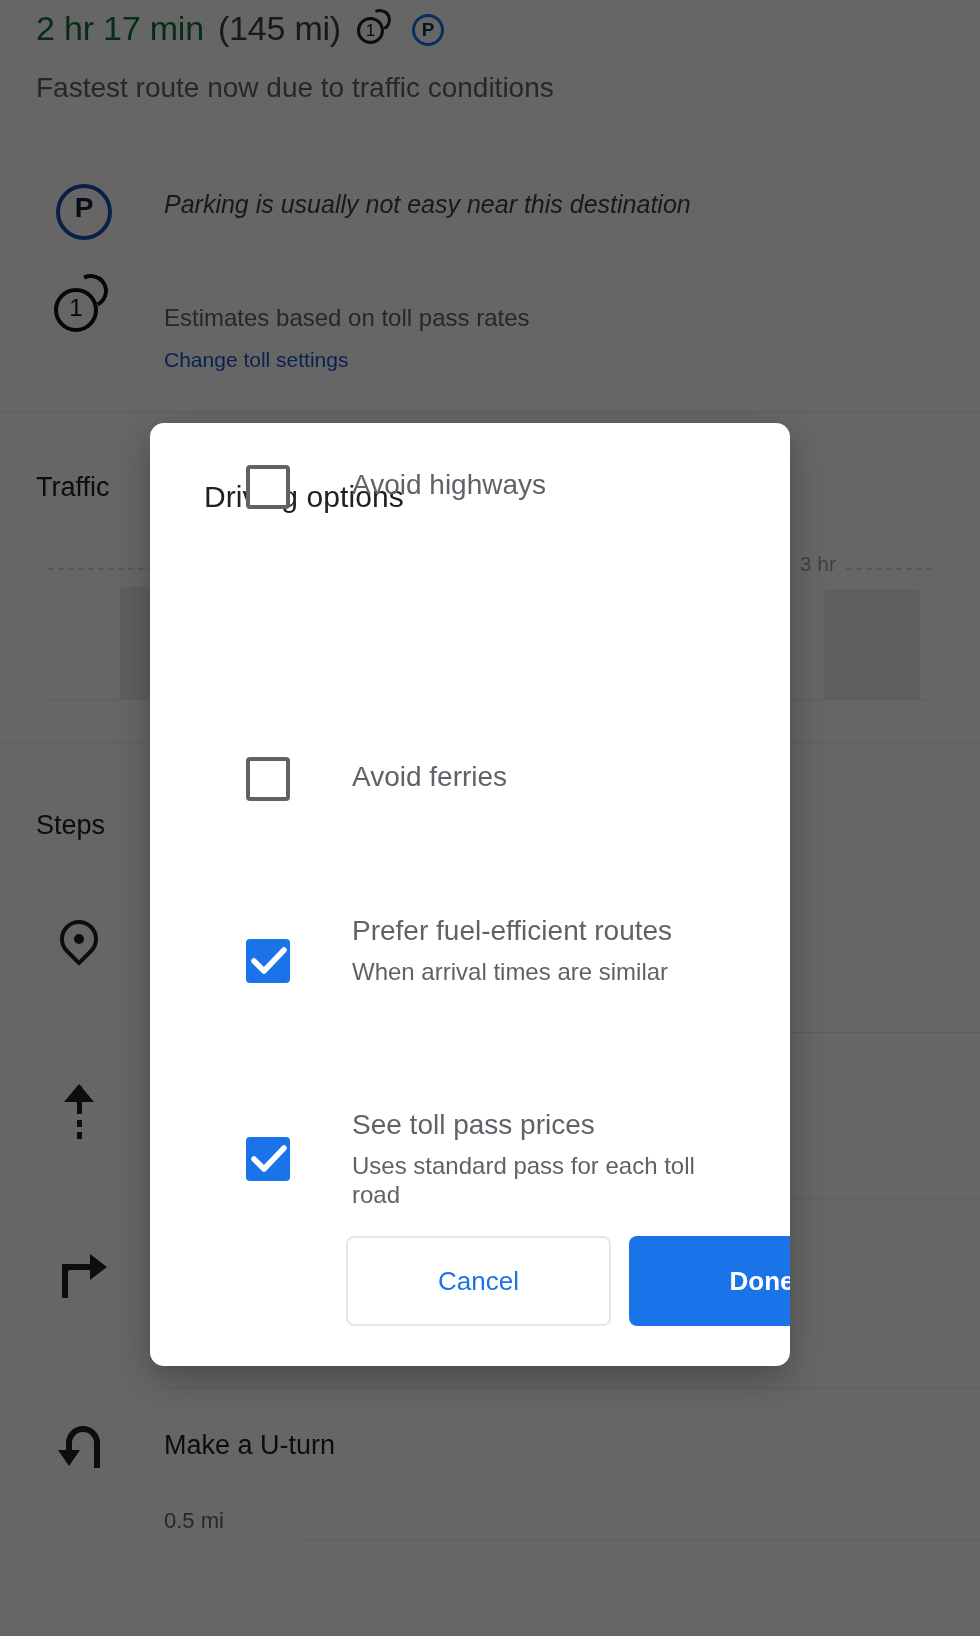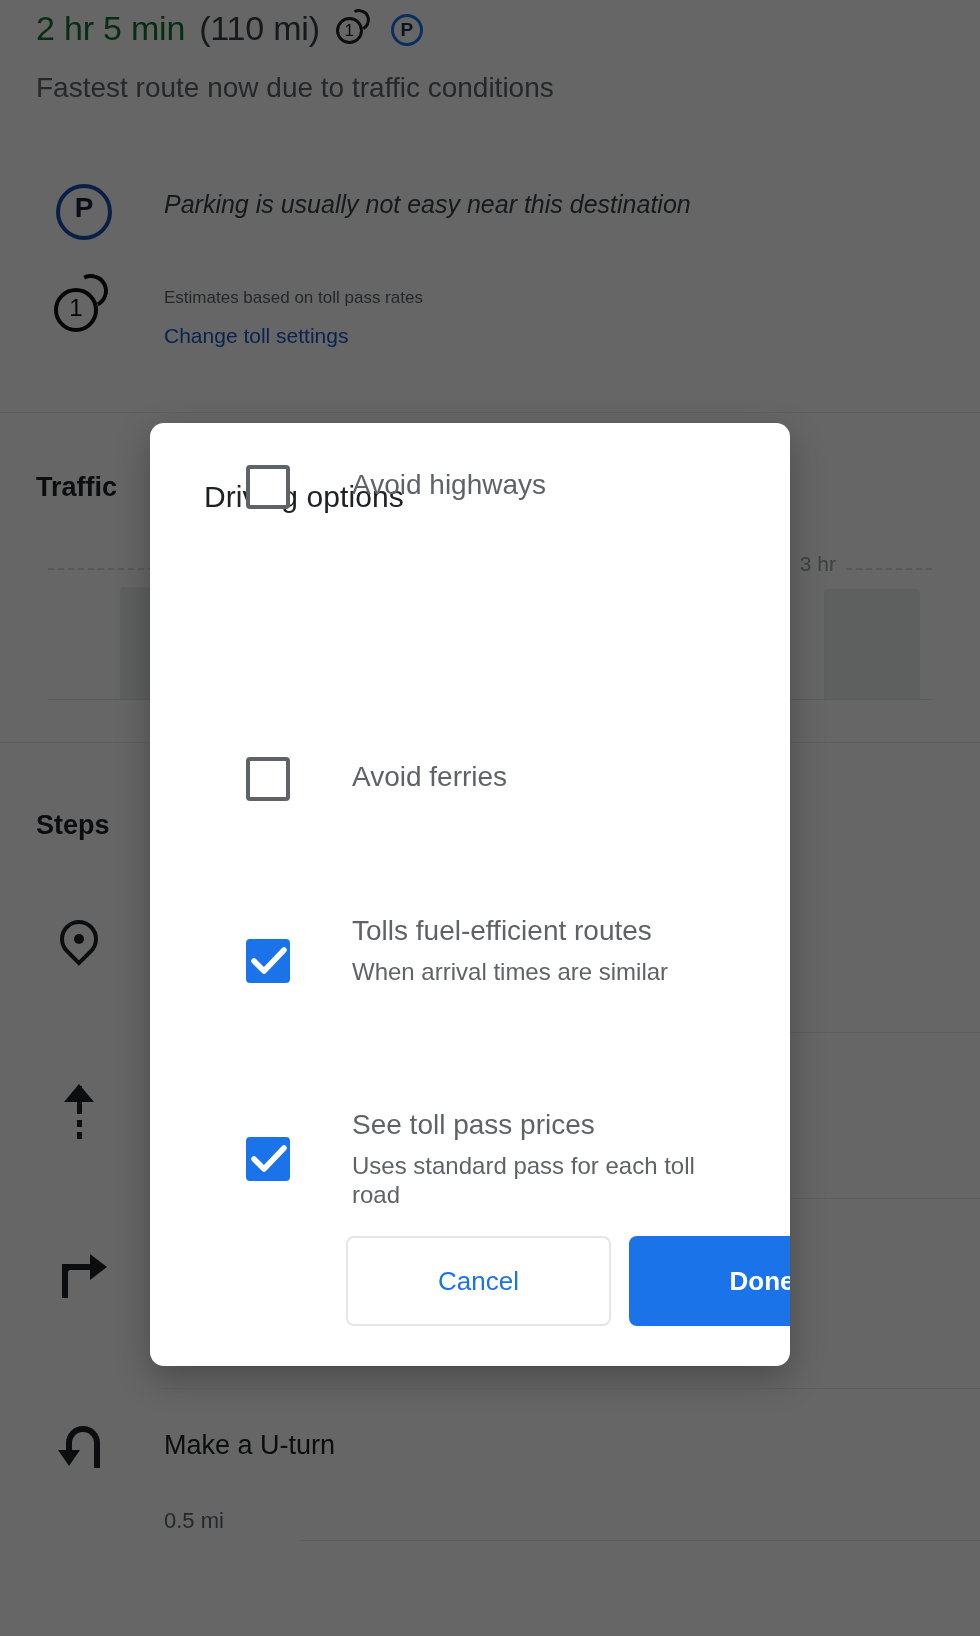--- a/index.html
+++ b/index.html
@@ -51,35 +51,35 @@
     position:absolute; left:3px; top:6px; width:32px; height:32px;
     line-height:32px; text-align:center; font-size:19px; font-weight:700; color:#1f2f4d;
   }
 
   .subtitle {
     position:absolute; left:36px; top:72px;
     font-size:28px; color:#5f6368;
   }
   .info-text { position: absolute; }
   .info-title { font-size: 25px; color:#3c4043;font-style:italic; }
-  .info-sub { font-size: 17px; color:#5f6368; margin-top: 8px; text-align: center; }
+  .info-sub { font-size: 24px; color:#5f6368; margin-top: 24px; text-align: center; }
   .info-link { font-size: 21px; color:#1a56c4; margin-top: 16px; }
 
   .parking-big { position:absolute; left:56px; top:184px; width:56px; height:56px; }
   .parking-big .ring { position:absolute; inset:0; border:4px solid #1a4fb0; border-radius:50%; }
   .parking-big .p { position:absolute; inset:0; line-height:48px; text-align:center; font-size:28px; font-weight:700; color:#15223c; }
 
   .toll-big { position:absolute; left:52px; top:272px; width:64px; height:64px; }
   .toll-big .ring { position:absolute; left:2px; top:16px; width:44px; height:44px; border:4px solid #111; border-radius:50%; }
   .toll-big .num { position:absolute; left:2px; top:16px; width:44px; height:44px; line-height:40px; text-align:center; font-size:24px; color:#111; }
   .toll-big .swoosh { position:absolute; left:22px; top:2px; width:34px; height:34px; border:4px solid #111; border-radius:50%; border-bottom-color:transparent; border-left-color:transparent; transform:rotate(18deg); }
 
   .divider { position:absolute; left:0; right:0; height:1px; background:#e8eaed; }
 
-  .section-head { position:absolute; left:36px; font-size:27px; font-weight:700; color:#202124; }
+  .section-head { position:absolute; left:36px; font-size:27px; font-weight:400; color:#202124; }
 
   
   .chart { position:absolute; left:48px; top:540px; width:884px; height:160px; }
   .chart .dashed {
     position:absolute; left:0; right:0; top:28px; height:0;
     border-top: 2px dashed #dadce0;
   }
   .chart .hr-label {
     position:absolute; right:86px; top:12px; font-size:21px; color:#9aa0a6;
     background:#fff; padding:0 10px;
@@ -175,22 +175,22 @@
   }
 </style>
 </head>
 <body>
 
 <div id="root">
 
   <div class="bg-page">
 
     <div class="summary-row">
-      <span class="eta">2 hr 5 min</span>
-      <span class="dist">(110 mi)</span>
+      <span class="eta">2 hr 17 min</span>
+      <span class="dist">(145 mi)</span>
 
       <span class="icon-toll">
         <span class="swoosh"></span>
           <span class="ring"></span>
           <span class="num">1</span>
       </span>
       <span class="icon-parking">
         <span class="ring"></span>
           <span class="p">P</span>
       </span>
@@ -301,21 +301,21 @@
       <span class="cb off" style="top:262px;"></span>
       <span class="opt-label" style="top:266px;">Avoid ferries</span>
     </div>
 
     <div class="opt">
       <span class="cb on" style="top:372px;">
         <svg width="36" height="32" viewBox="0 0 36 32" aria-hidden="true">
           <path d="M3 16 L13 26 L33 5" fill="none" stroke="#ffffff" stroke-width="5.5" stroke-linecap="round" stroke-linejoin="round"></path>
         </svg>
       </span>
-      <span class="opt-label" style="top:348px;">Tolls fuel-efficient routes</span>
+      <span class="opt-label" style="top:348px;">Prefer fuel-efficient routes</span>
       <span class="opt-sub" style="top:390px;">When arrival times are similar</span>
     </div>
 
     <div class="opt">
       <span class="cb on" style="top:498px;">
         <svg width="36" height="32" viewBox="0 0 36 32" aria-hidden="true">
           <path d="M3 16 L13 26 L33 5" fill="none" stroke="#ffffff" stroke-width="5.5" stroke-linecap="round" stroke-linejoin="round"></path>
         </svg>
       </span>
       <span class="opt-label" style="top:470px;">See toll pass prices</span>

